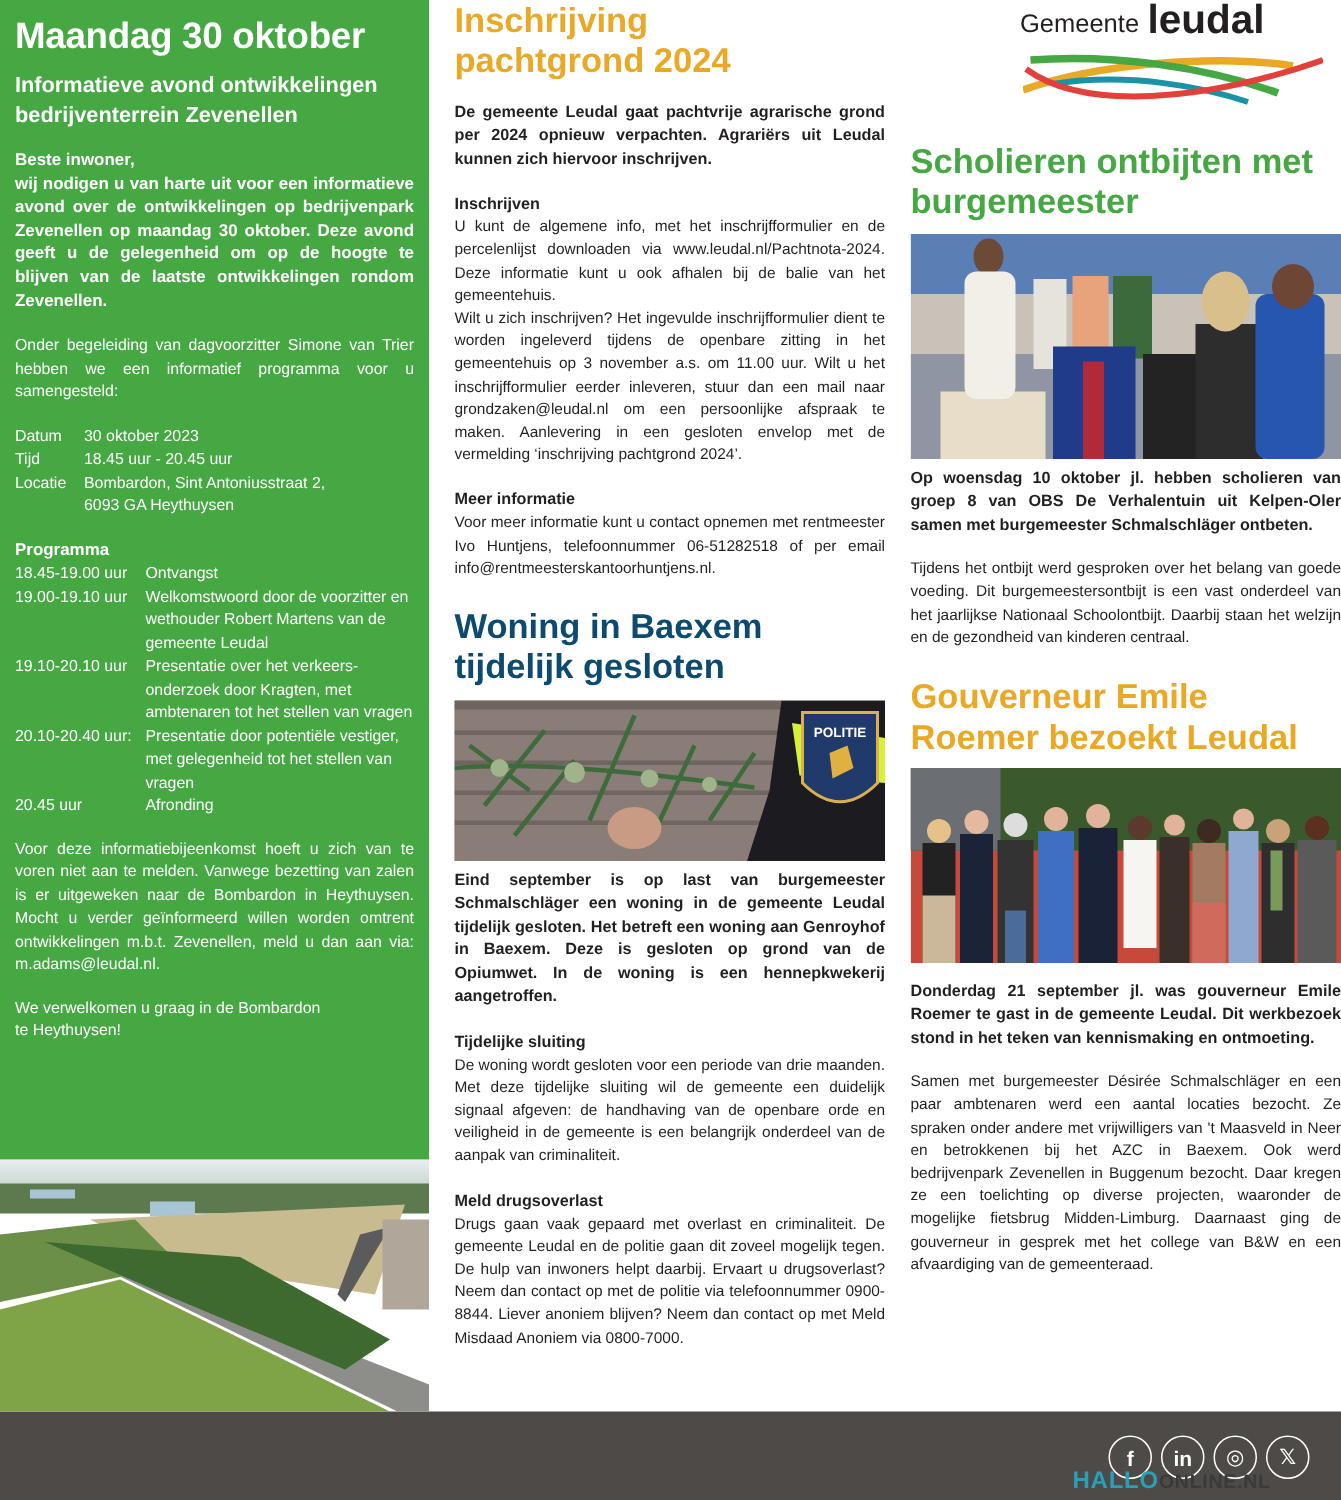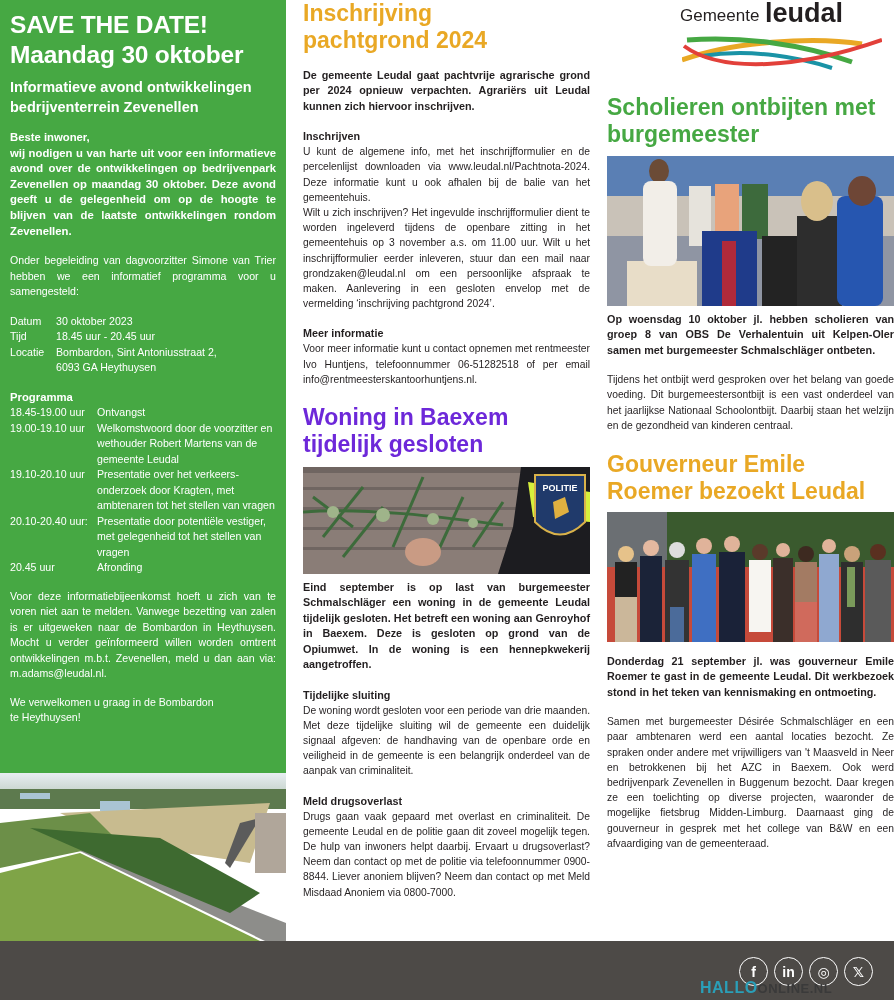--- a/index.html
+++ b/index.html
@@ -19,45 +19,44 @@
   .prog { font-size: 10.6px; line-height: 15.5px; }
   .prog .row { display: flex; }
   .prog .k { width: 87px; flex: none; }
   .left .p2 { font-size: 10.6px; line-height: 15.5px; margin-top: 13px; text-align: justify; }
 
   .left-photo { position: absolute; left: 0; top: 773px; width: 286px; height: 168px; overflow: hidden; }
 
   
   .mid { position: absolute; left: 303px; top: 0; width: 287px; }
   .title-orange { color: #e9a825; font-weight: bold; font-size: 23px; line-height: 27px; }
-  .title-teal { color: #6d28d9; font-weight: bold; font-size: 23px; line-height: 27px; }
+  .title-teal { color: #0c4a6e; font-weight: bold; font-size: 23px; line-height: 27px; }
   .title-green { color: #46a843; font-weight: bold; font-size: 23px; line-height: 27px; }
   .lead { font-size: 10.8px; font-weight: bold; line-height: 15.4px; text-align: justify; }
   .sub { font-size: 10.8px; font-weight: bold; line-height: 15px; }
   .body { font-size: 10.3px; line-height: 15.2px; text-align: justify; color: #231f20; }
 
   
   .right { position: absolute; left: 607px; top: 0; width: 287px; }
 
   .photo { position: relative; overflow: hidden; }
 
   
   .footer { position: absolute; left: 0; top: 941px; width: 894px; height: 59px; background: #4d4a47; }
   .footer .text { position: absolute; left: 303px; top: 20px; color: #fff; font-weight: bold; font-size: 13.5px; }
   .social { position: absolute; top: 16px; display: flex; gap: 6px; left: 739px; }
   .social .ico { width: 29px; height: 29px; border: 1.5px solid #fff; border-radius: 50%; color: #fff; display: flex; align-items: center; justify-content: center; font-weight: bold; font-size: 14px; }
-  .watermark { position: absolute; left: 700px; top: 38px; font-weight: bold; font-size: 16px; letter-spacing: 0.5px; }
+  .watermark { position: absolute; left: 715px; top: 38px; font-weight: bold; font-size: 16px; letter-spacing: 0.5px; }
   .watermark .a { color: #2a9fb8; }
   .watermark .b { color: #3a3a3a; font-size: 13px; }
 </style>
 </head>
 <body>
 
 <div class="left">
-  <div class="h1">SAVE THE DATE!</div>
   <div class="h1">Maandag 30 oktober</div>
   <div class="h2">Informatieve avond ontwikkelingen bedrijventerrein Zevenellen</div>
   <div class="intro" style="white-space: pre-line;">Beste inwoner,
 wij nodigen u van harte uit voor een informatieve avond over de ontwikkelingen op bedrijvenpark Zevenellen op maandag 30 oktober. Deze avond geeft u de gelegenheid om op de hoogte te blijven van de laatste ontwikkelingen rondom Zevenellen.</div>
   <div class="p">Onder begeleiding van dagvoorzitter Simone van Trier hebben we een informatief programma voor u samengesteld:</div>
 
   <div class="kv">
     <div class="row">
       <span class="k">Datum</span>
       <span>30 oktober 2023</span>

